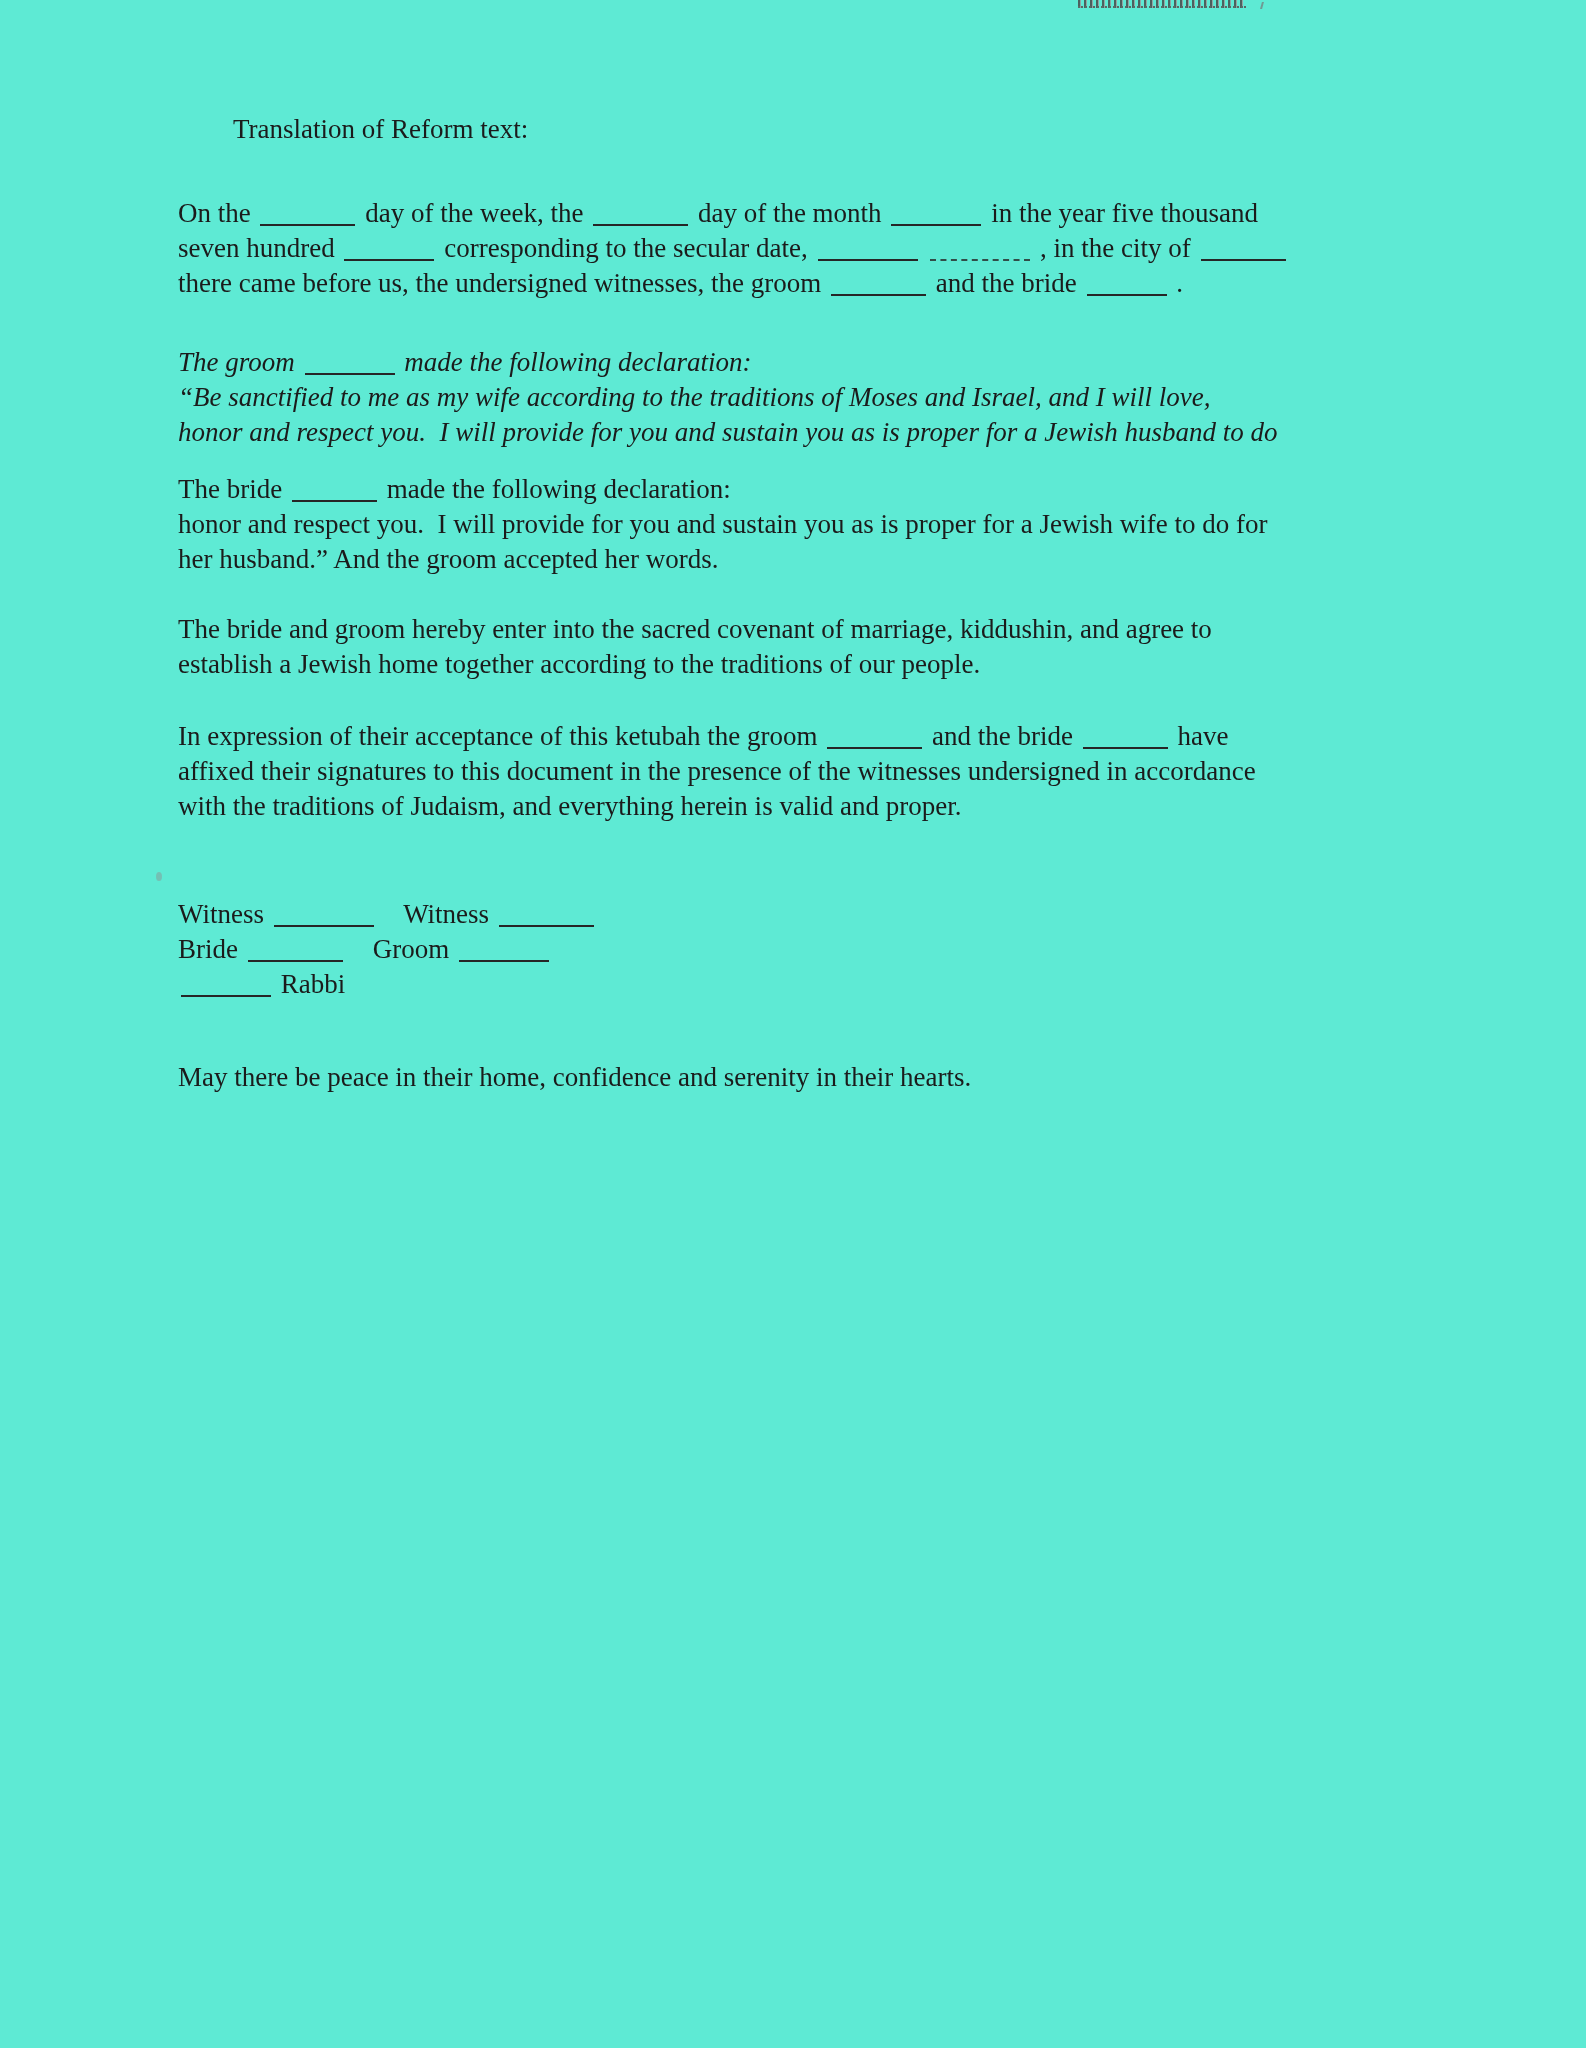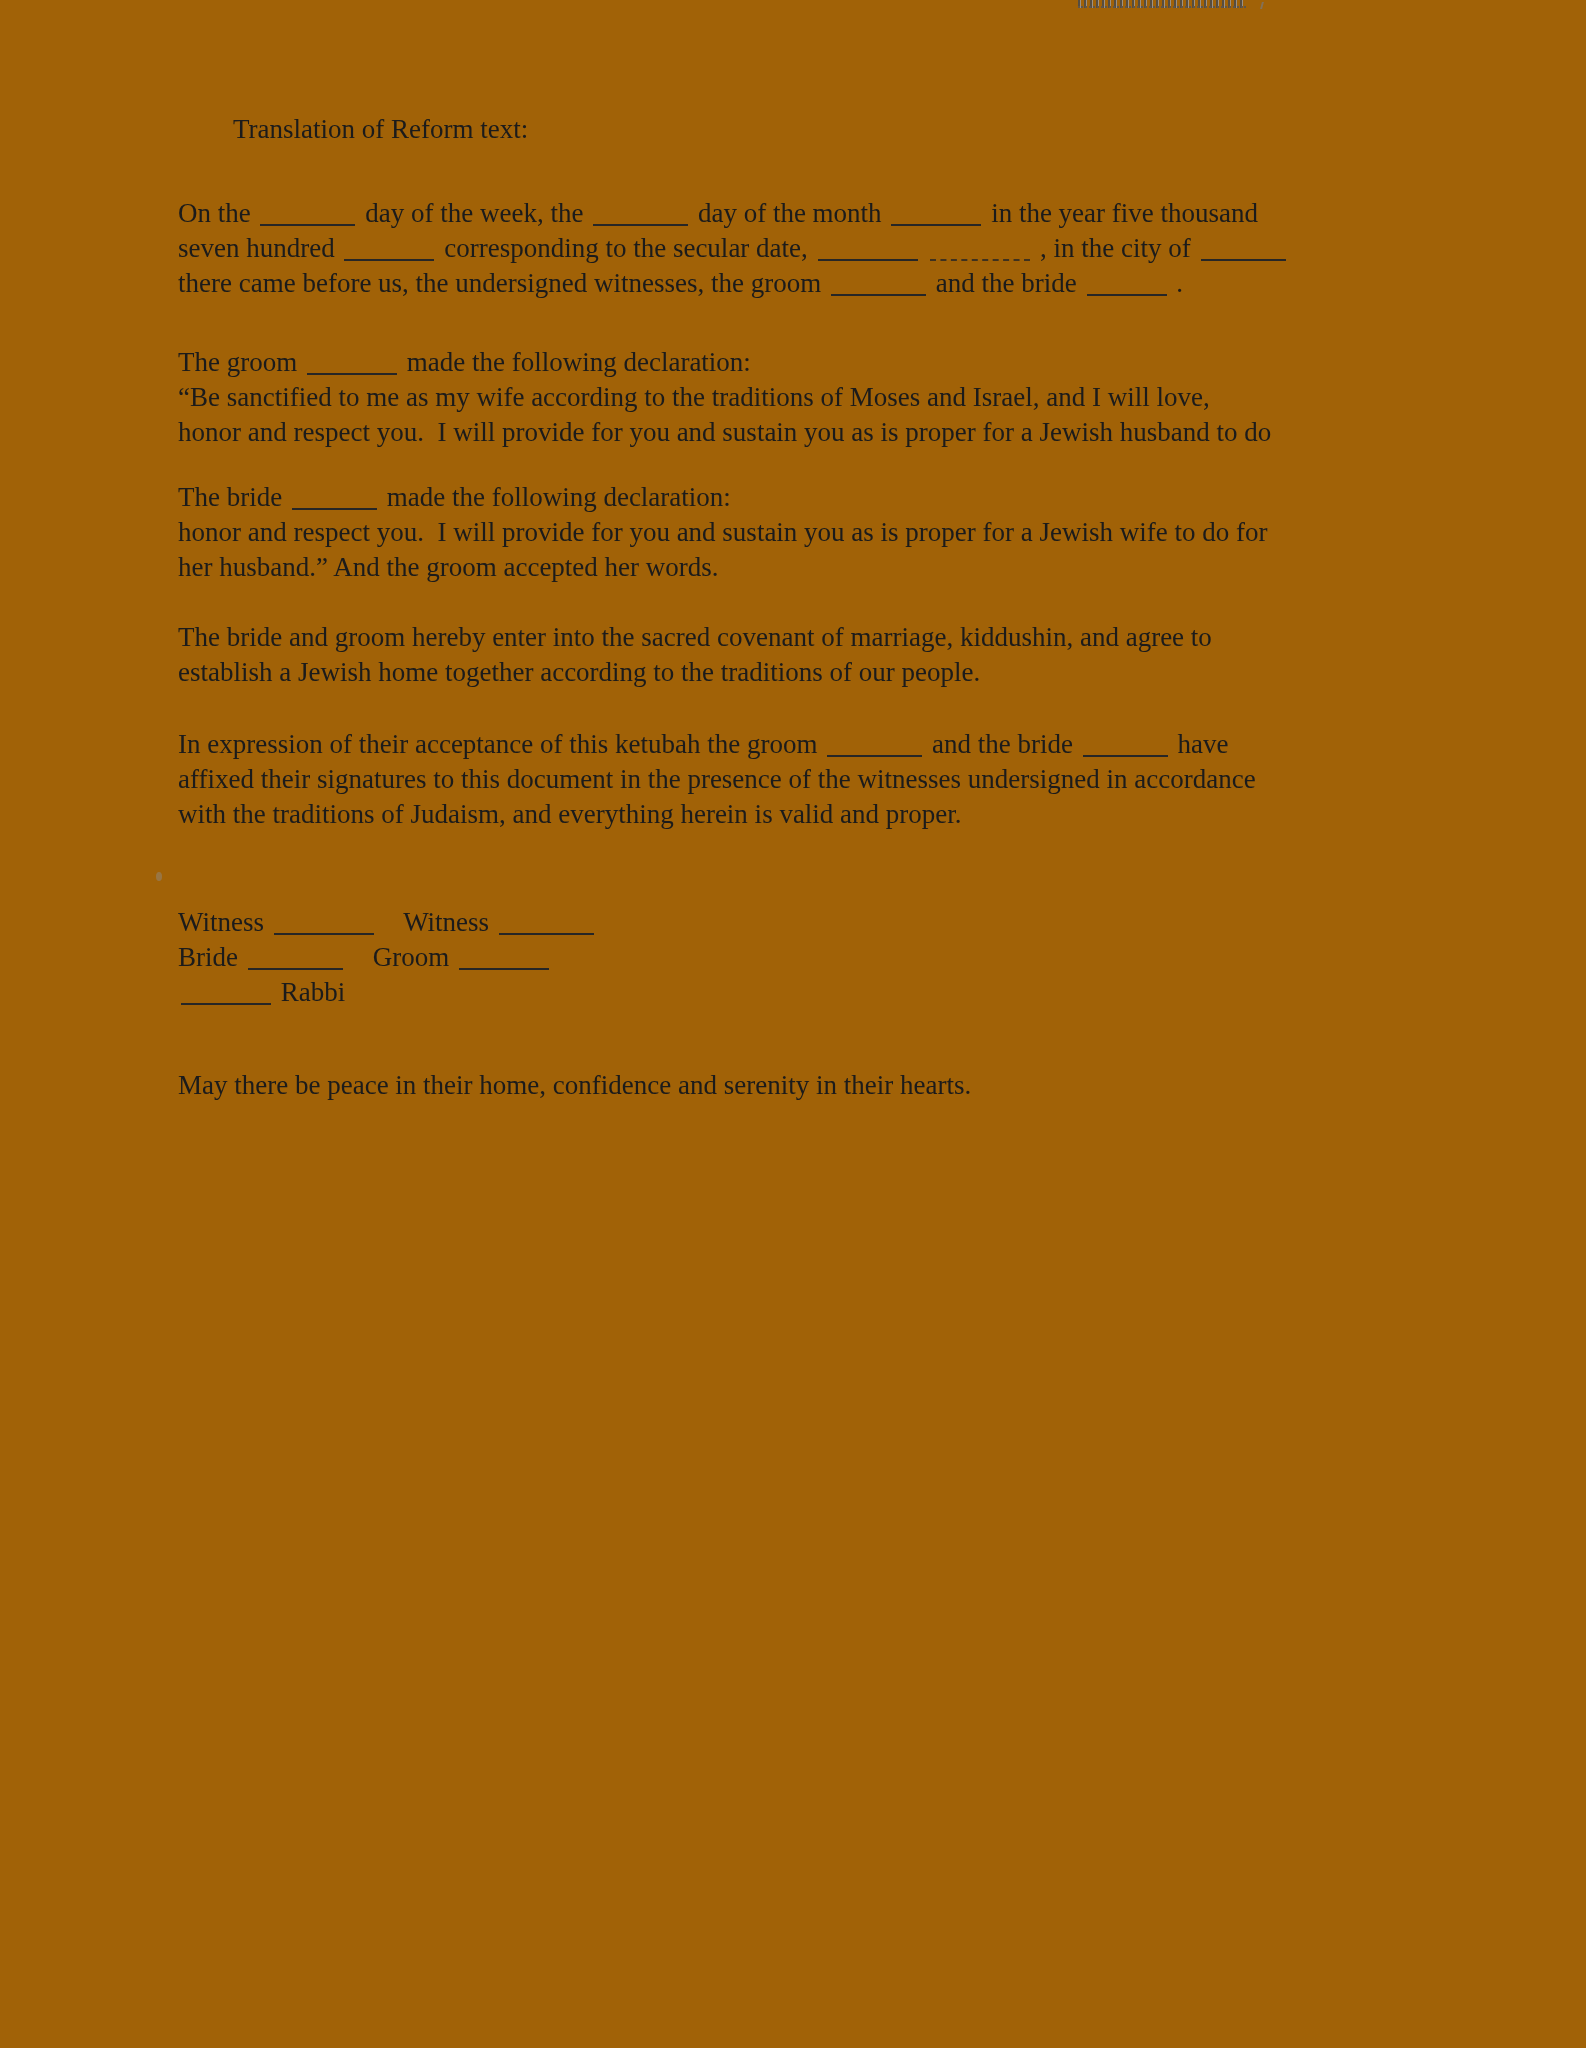--- a/index.html
+++ b/index.html
@@ -4,21 +4,21 @@
 <style>
   html, body {
     margin: 0;
     padding: 0;
     background: #ffffff;
   }
   .page {
     position: relative;
     width: 1586px;
     height: 2048px;
-    background: #a16207;
+    background: #5eead4;
     overflow: hidden;
     font-family: "Liberation Serif", "DejaVu Serif", serif;
     color: #1b1b1b;
   }
   
   .artifact-strip {
     position: absolute;
     left: 1078px;
     top: 0;
     width: 168px;
@@ -60,21 +60,21 @@
     font-size: 27px;
     font-weight: normal;
     line-height: 35px;
   }
   .para { margin: 0; }
   .para .line {
     white-space: pre;
     min-height: 35px;
   }
   .mb-opening    { margin-bottom: 44px; }
-  .mb-groom      { margin-bottom: 30px; }
+  .mb-groom      { margin-bottom: 22px; font-style: italic; }
   .mb-bride      { margin-bottom: 35px; }
   .mb-covenant   { margin-bottom: 37px; }
   .mb-acceptance { margin-bottom: 73px; }
   .mb-signatures { margin-bottom: 58px; }
   .blank {
     display: inline-block;
     height: 0;
     border-bottom: 2px solid #262626;
     vertical-align: -4px;
     margin: 0 3px;

